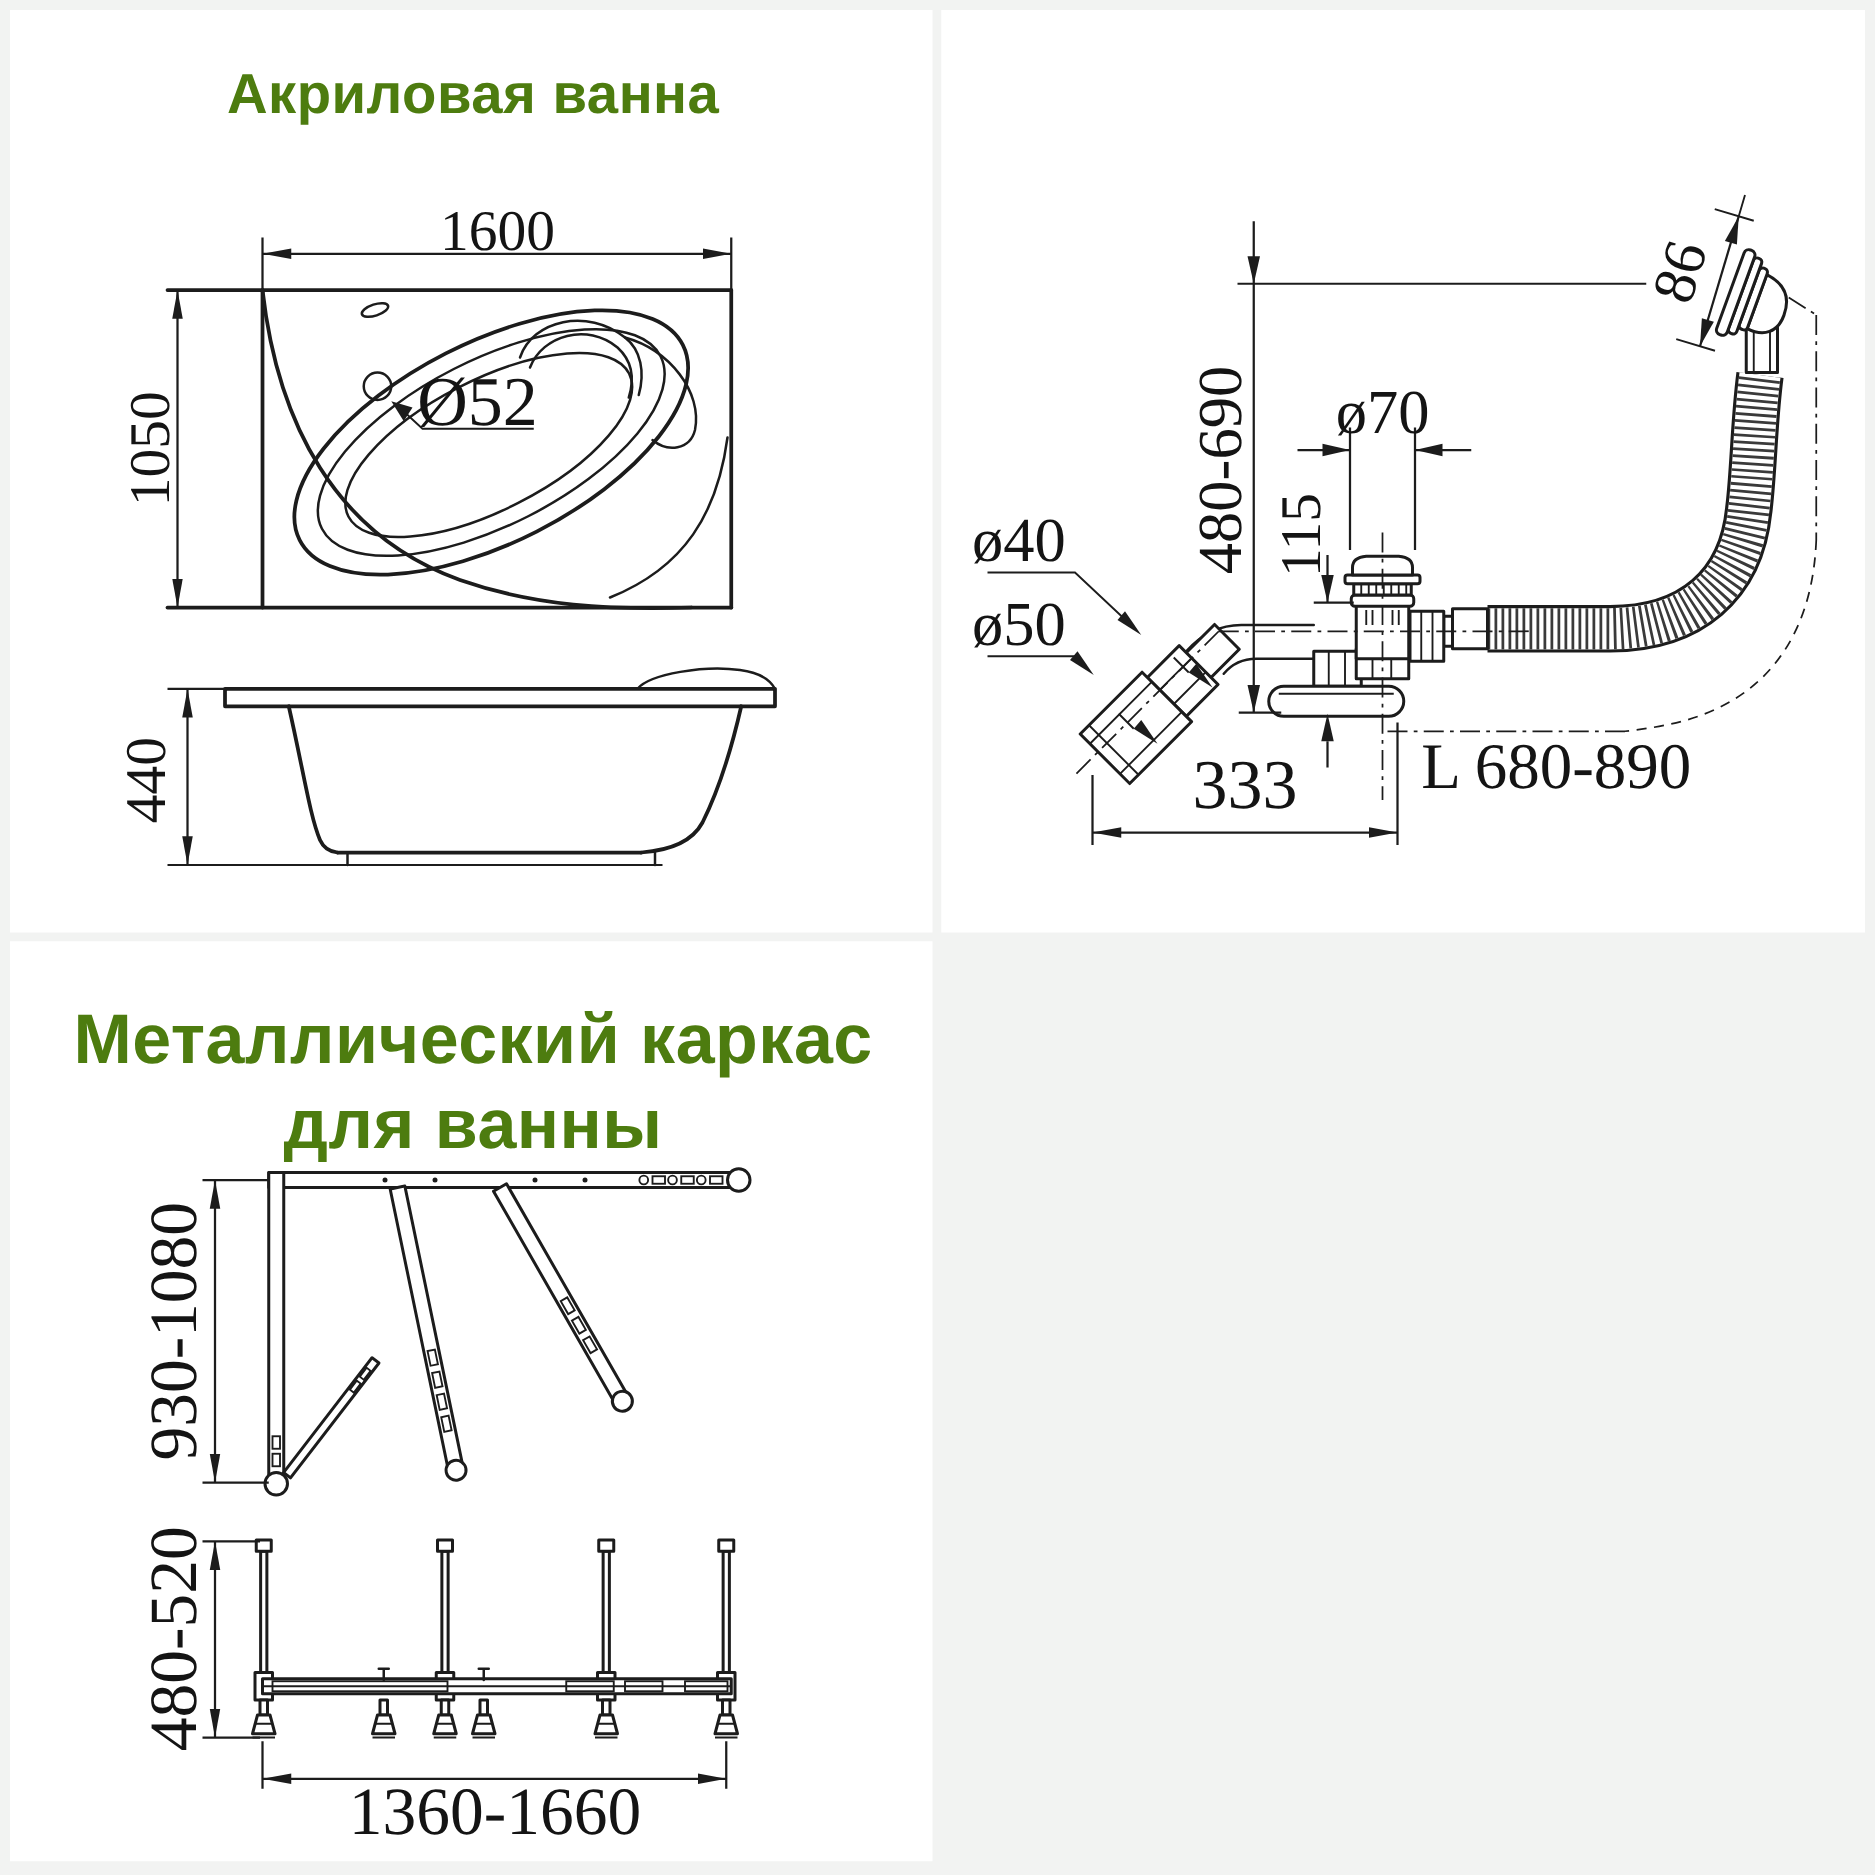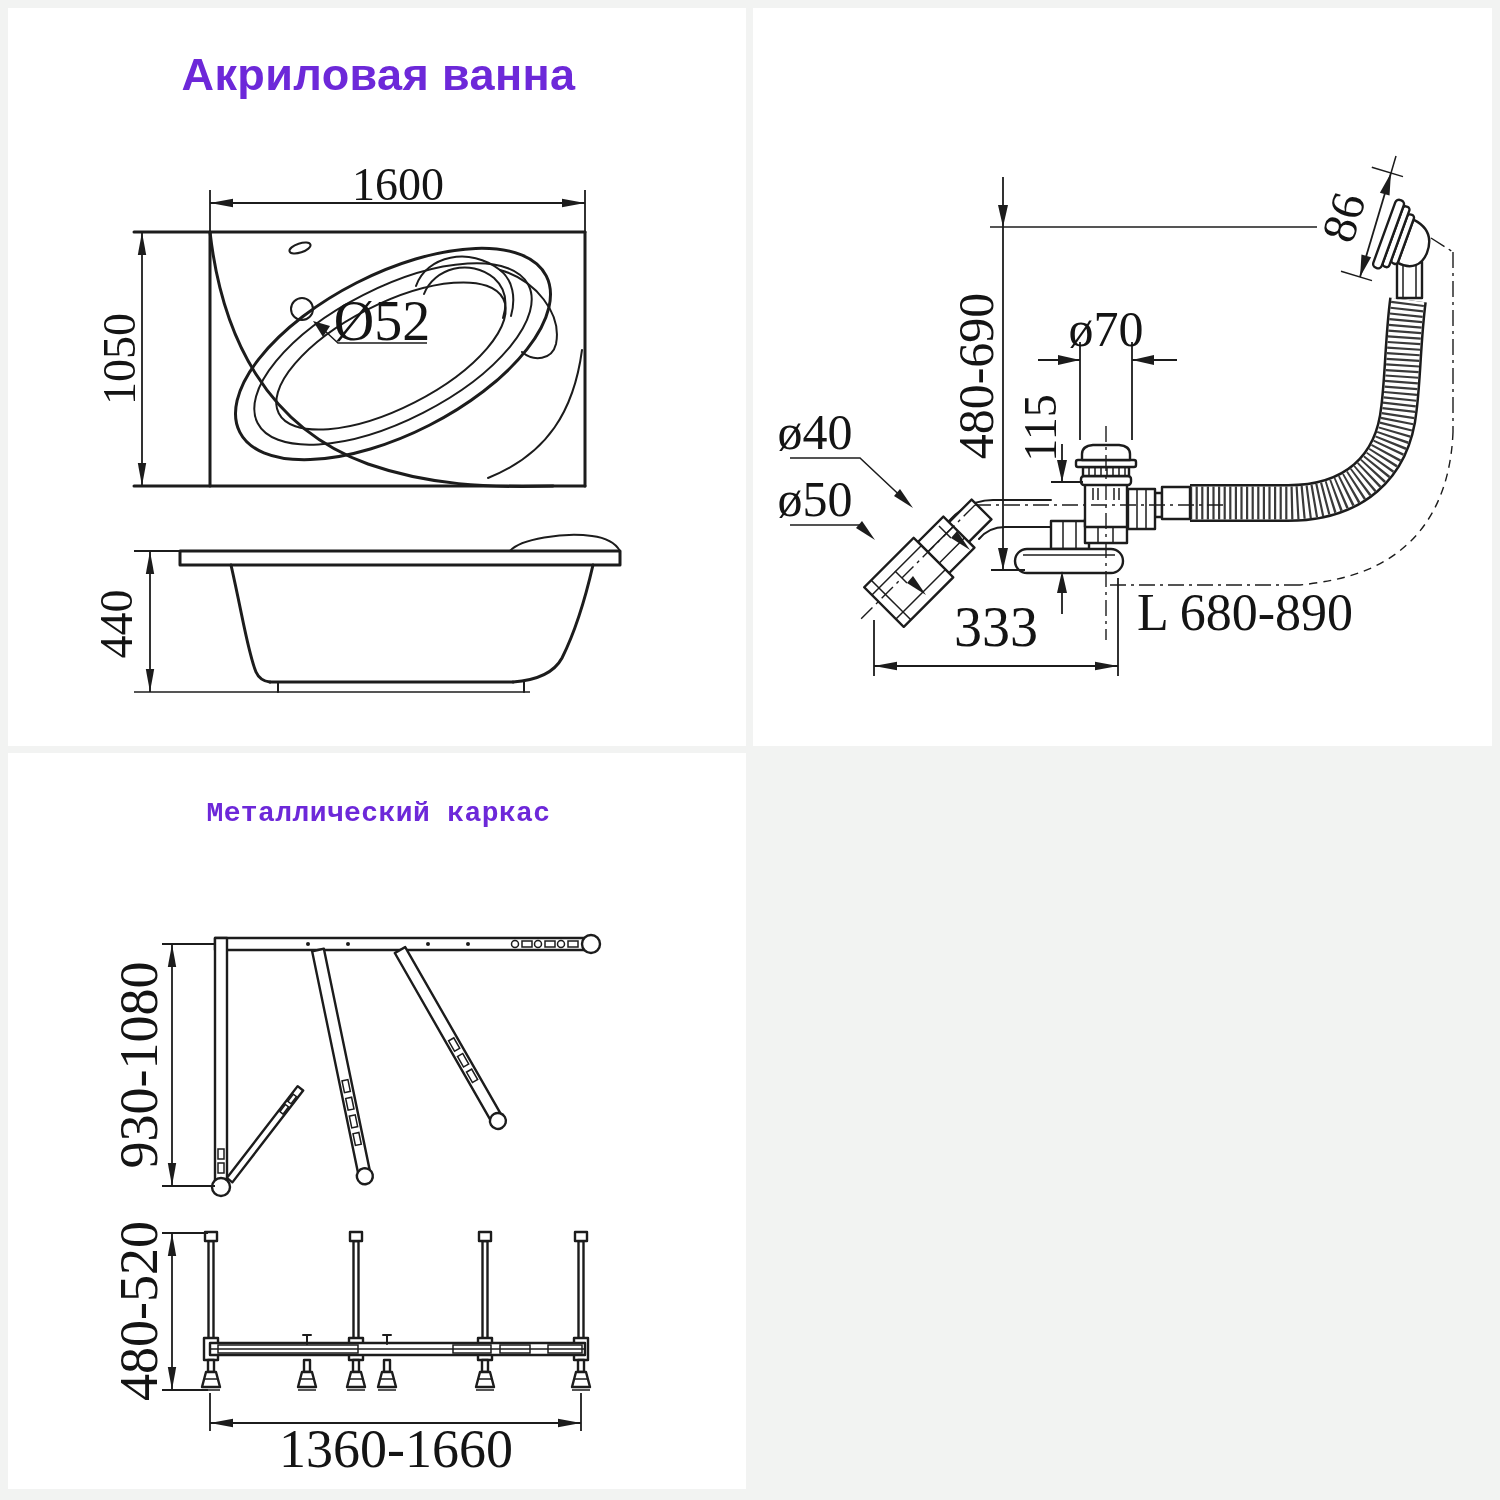--- a/index.html
+++ b/index.html
@@ -3,23 +3,23 @@
 <meta charset="utf-8">
 <style>
   html,body{margin:0;padding:0;background:#f2f3f2;}
   .stage{position:relative;width:1500px;height:1500px;background:#f2f3f2;overflow:hidden;
          font-family:"Liberation Sans",sans-serif;}
   .panel{position:absolute;background:#ffffff;}
   .panel-tl{left:8px;top:8px;width:738px;height:738px;}
   .panel-tr{left:753px;top:8px;width:739px;height:738px;}
   .panel-bl{left:8px;top:753px;width:738px;height:736px;}
   .panel-title{position:absolute;left:3px;right:0;top:40px;text-align:center;
-               font-weight:600;font-size:45px;line-height:1.22;color:#6d28d9;
+               font-weight:600;font-size:45px;line-height:1.22;color:#4d7c0f;
                letter-spacing:.4px;font-family:"Liberation Sans",sans-serif;}
-  .panel-title.two-line{top:44px;font-size:28px;font-family:Liberation Mono, monospace;}
+  .panel-title.two-line{top:44px;font-size:56px;}
   svg.draw{position:absolute;left:0;top:0;}
   svg.draw text{font-family:"Liberation Serif",serif;fill:#141414;}
   .ln{fill:none;stroke:#1c1c1c;stroke-width:3;stroke-linecap:round;stroke-linejoin:round;}
   .ln2{fill:none;stroke:#1c1c1c;stroke-width:2;stroke-linecap:round;stroke-linejoin:round;}
   .sol{fill:#ffffff;stroke:#1c1c1c;stroke-width:2.4;stroke-linejoin:round;}
   .dim{fill:none;stroke:#1c1c1c;stroke-width:1.8;}
   .thin{fill:none;stroke:#1c1c1c;stroke-width:1.5;}
   .cl{fill:none;stroke:#1c1c1c;stroke-width:1.4;stroke-dasharray:16 5 3 5;}
   .dsh{fill:none;stroke:#1c1c1c;stroke-width:1.4;stroke-dasharray:8 6;}
   .arr{fill:#1c1c1c;stroke:none;}
@@ -199,20 +199,21 @@
         <polygon class="arr" points="638,165 636.5,187.5 626.9,184.7"></polygon>
         <polygon class="arr" points="607,269 618.1,249.3 608.5,246.5"></polygon>
         <text transform="translate(606 214) rotate(-73)" font-size="48" text-anchor="middle">86</text>
       </g>
     </svg>
   </div>
 
   <div class="panel panel-bl">
     <div class="panel-title two-line">
       <div>Металлический каркас</div>
+      <div>для ванны</div>
     </div>
     <svg class="draw" width="738" height="736" viewBox="0 0 738 736">
       <defs>
         <marker id="d3s" markerWidth="26" markerHeight="12" refX="1" refY="5" orient="auto" markerUnits="userSpaceOnUse">
           <path d="M24,0.8 L1,5 L24,9.2 Z" fill="#1c1c1c"></path>
         </marker>
         <marker id="d3e" markerWidth="26" markerHeight="12" refX="23" refY="5" orient="auto" markerUnits="userSpaceOnUse">
           <path d="M0,0.8 L23,5 L0,9.2 Z" fill="#1c1c1c"></path>
         </marker>
         <g id="f-leg">

